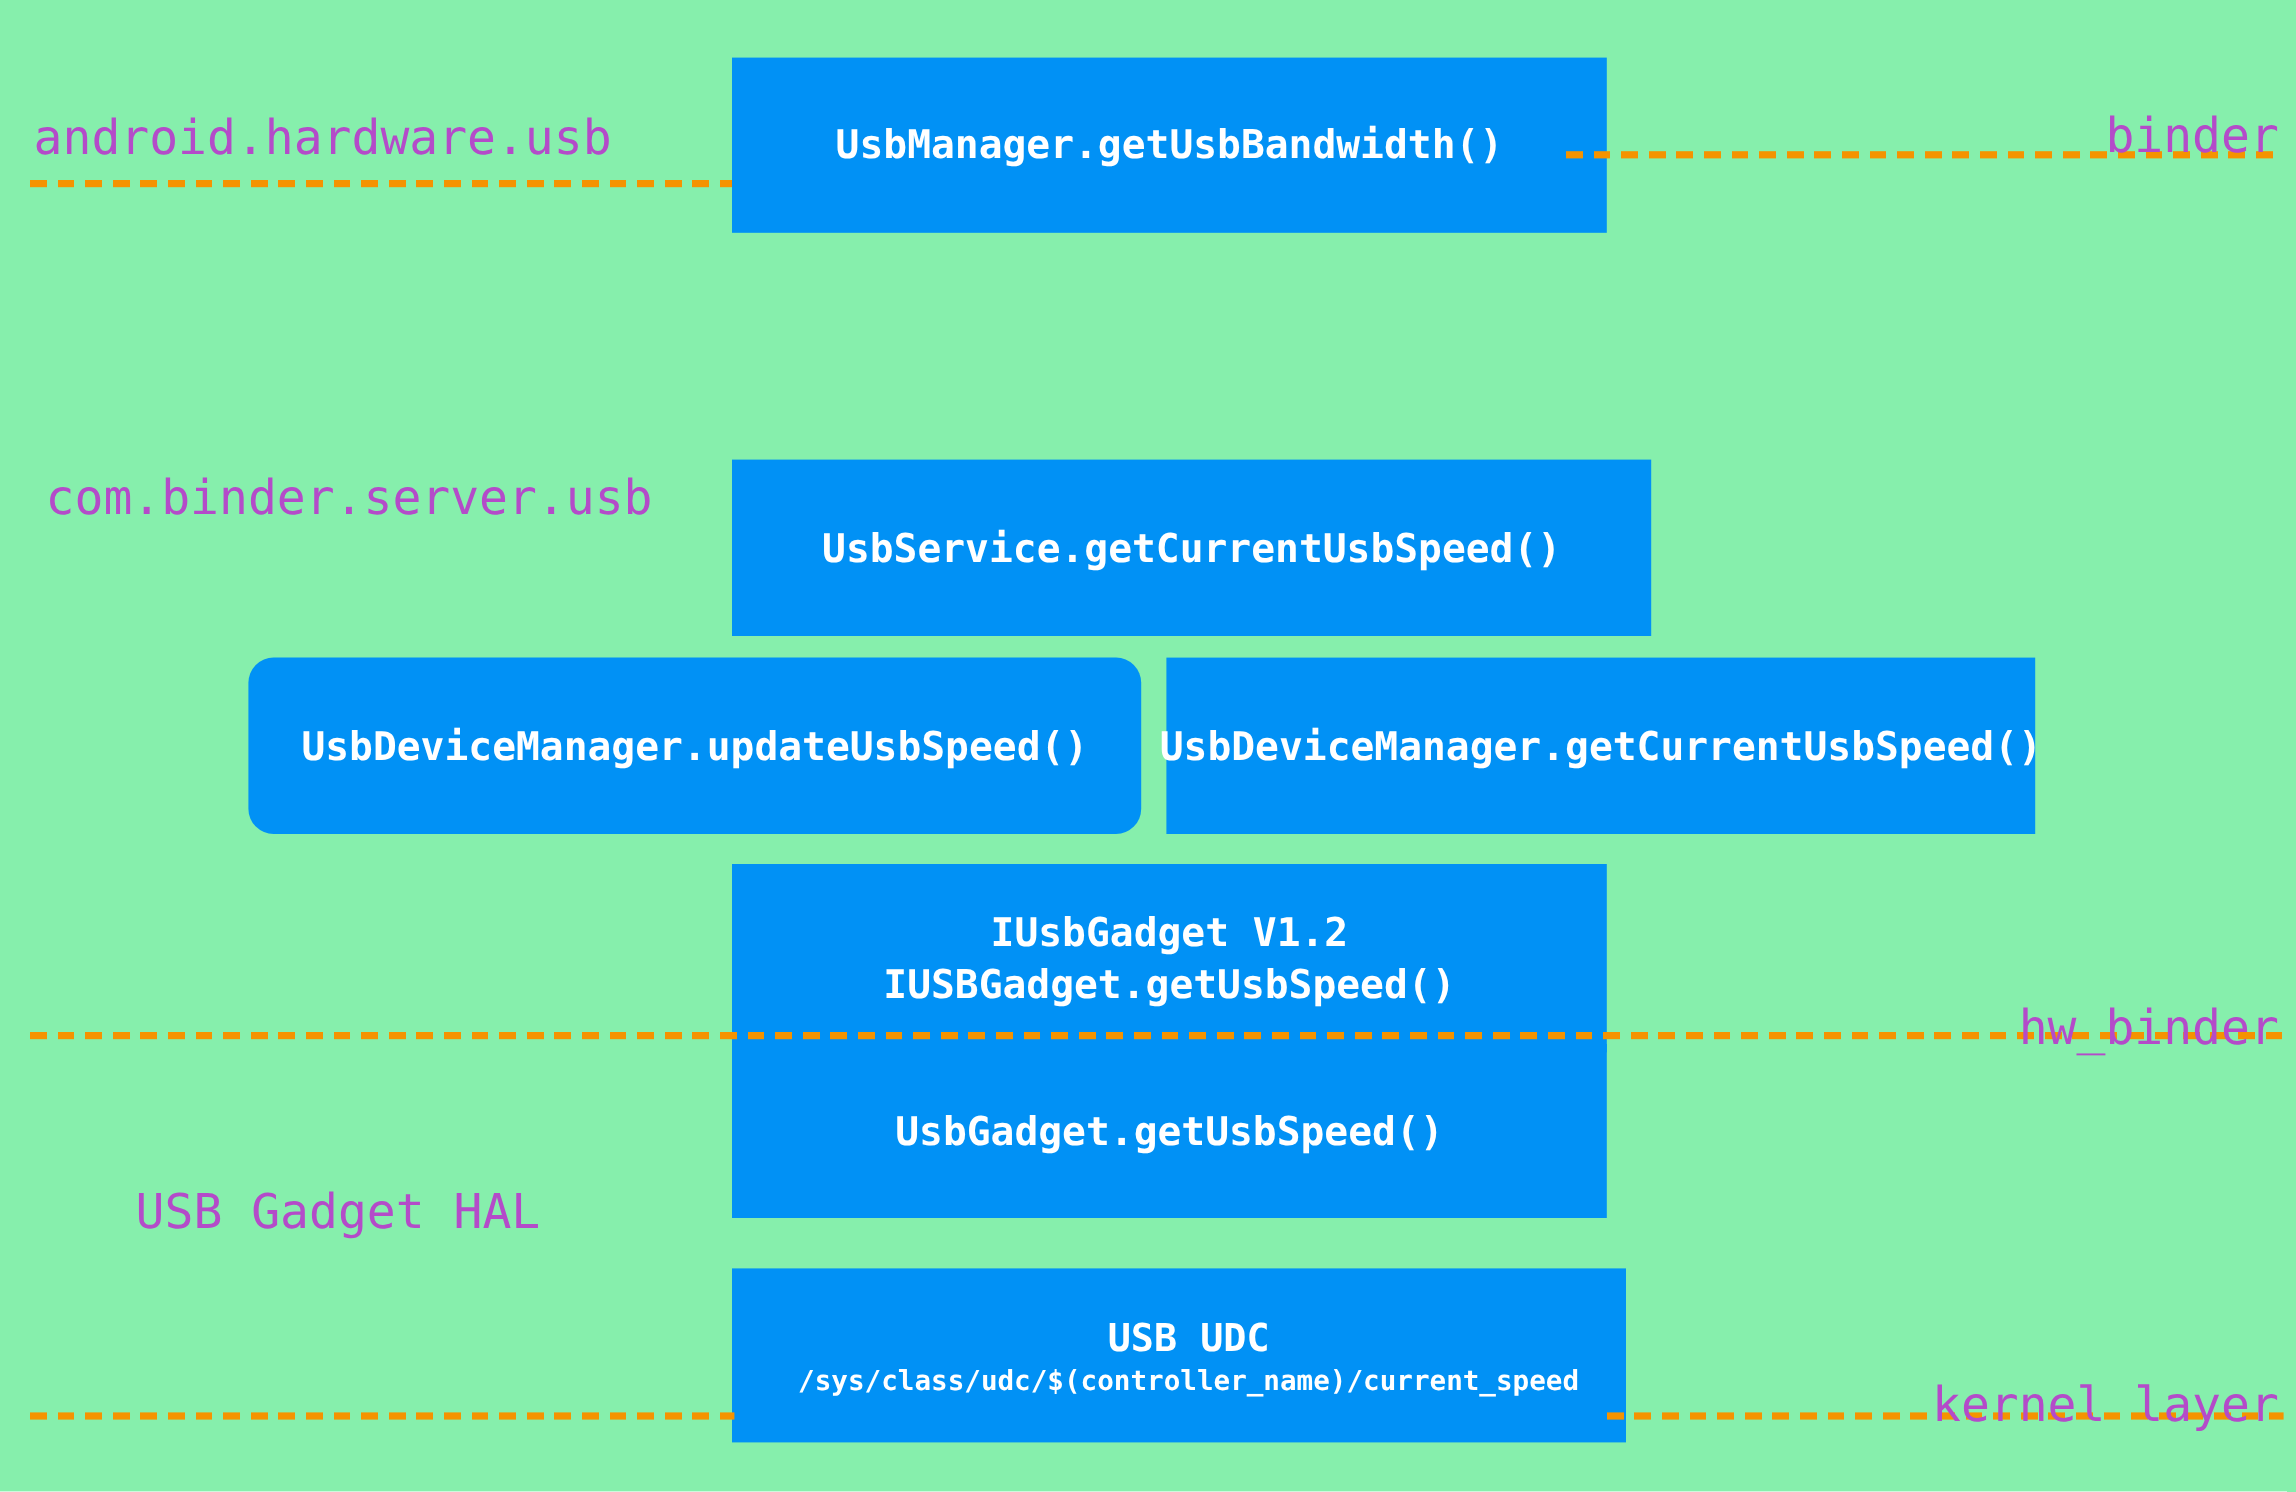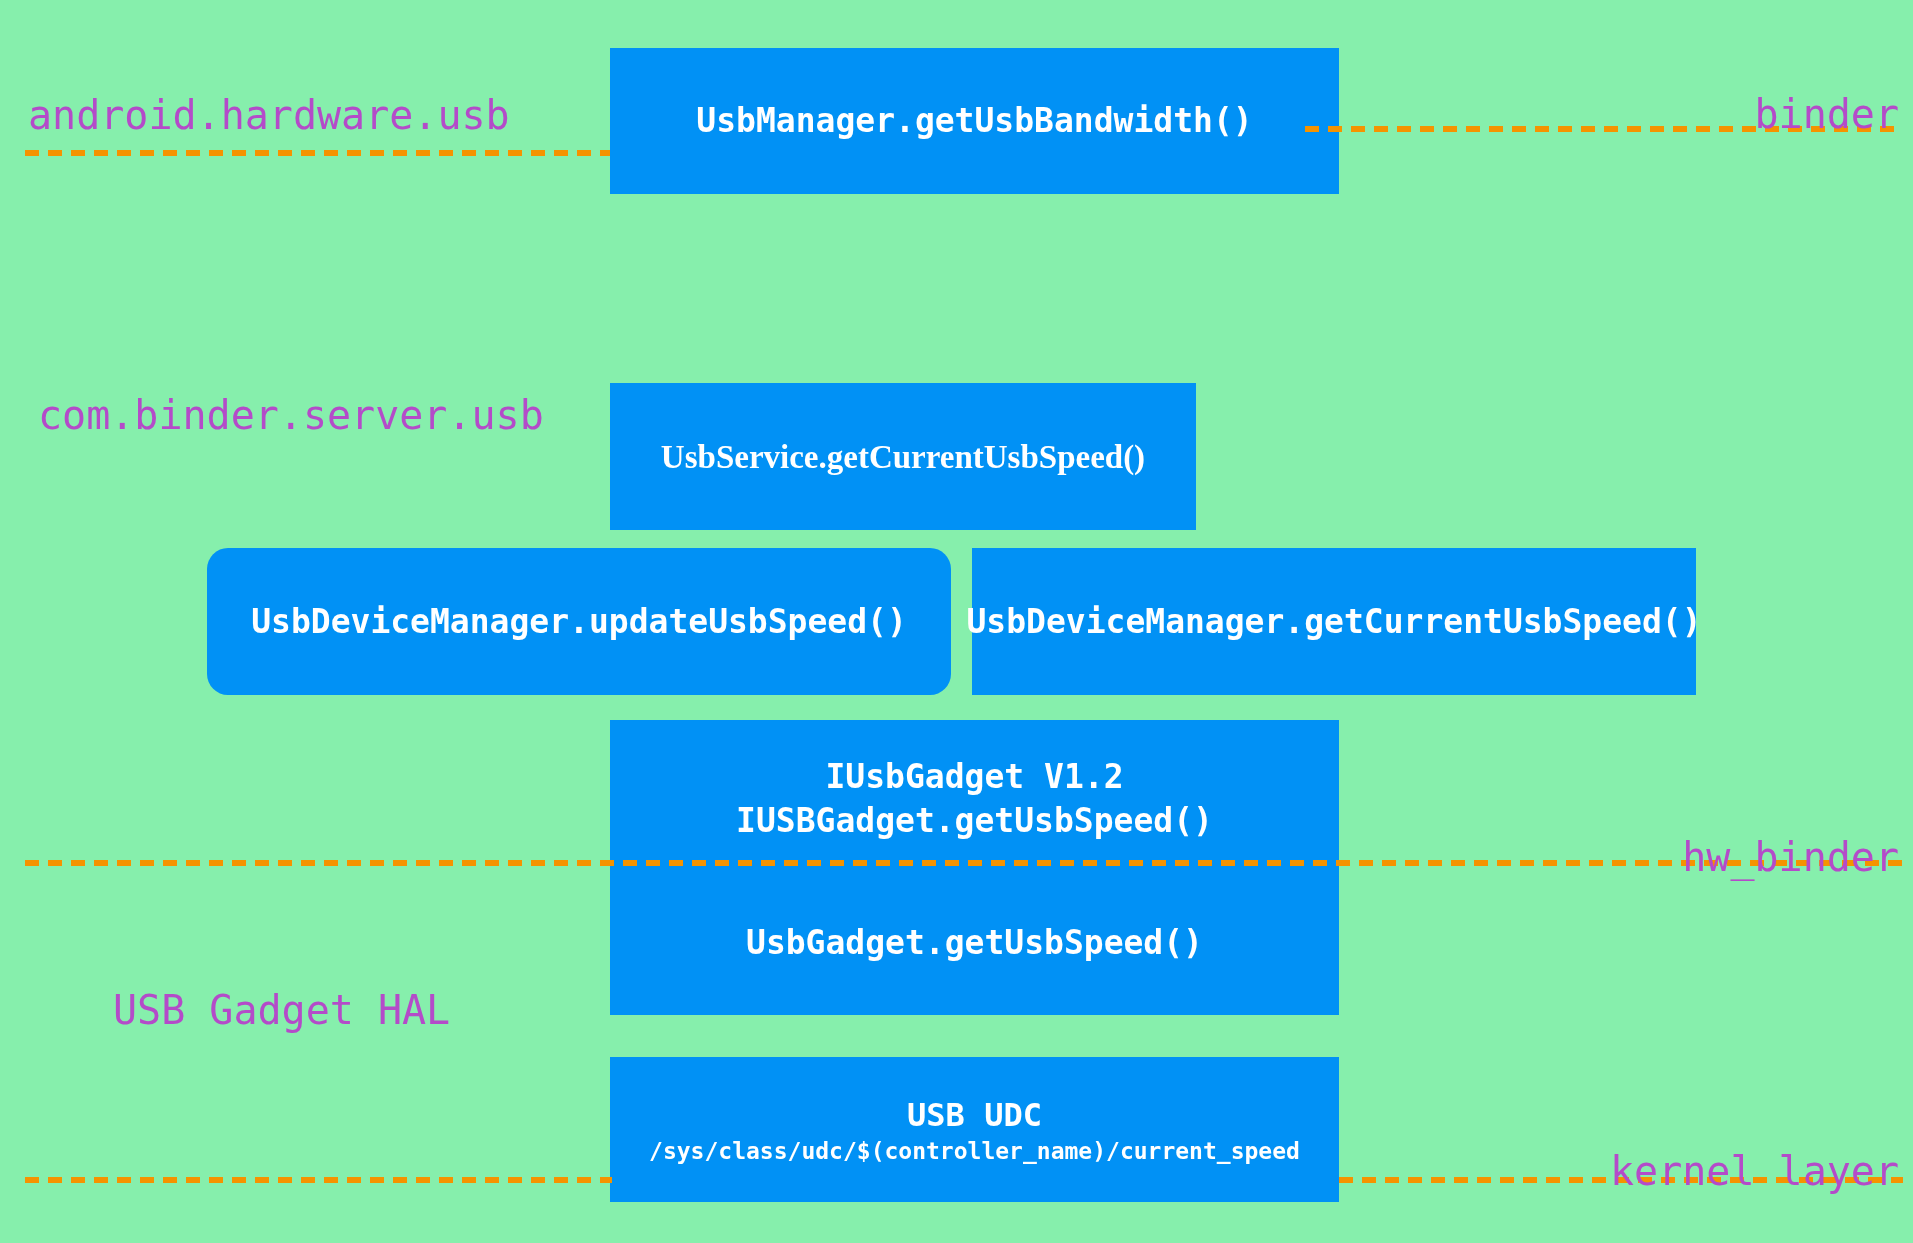--- a/index.html
+++ b/index.html
@@ -64,21 +64,21 @@
   <div class="dash" style="left:25px;top:150px;width:585px;"></div>
   <div class="dash" style="left:1305px;top:126px;width:598px;"></div>
 
   <div class="node" style="left:610px;top:48px;width:729px;height:146px;">
     <span>UsbManager.getUsbBandwidth()</span>
   </div>
 
 
   <div class="layer-label" style="left:38px;top:389px;">com.binder.server.usb</div>
 
-  <div class="node" style="left:610px;top:383px;width:586px;height:147px;font-family:Liberation Serif, serif;">
+  <div class="node" style="left:610px;top:383px;width:766px;height:147px;">
     <span>UsbService.getCurrentUsbSpeed()</span>
   </div>
 
   <div class="node" style="left:207px;top:548px;width:744px;height:147px;border-radius:21px;">
     <span>UsbDeviceManager.updateUsbSpeed()</span>
   </div>
 
   <div class="node" style="left:972px;top:548px;width:724px;height:147px;">
     <span>UsbDeviceManager.getCurrentUsbSpeed()</span>
   </div>
@@ -91,21 +91,21 @@
   <div class="layer-label right-label" style="top:812px;">hw_binder</div>
 
   <div class="dash" style="left:25px;top:860px;width:1878px;"></div>
 
   <div class="layer-label" style="left:113px;top:984px;">USB Gadget HAL</div>
 
   <div class="node" style="left:610px;top:870px;width:729px;height:145px;">
     <span>UsbGadget.getUsbSpeed()</span>
   </div>
 
-  <div class="node" style="left:610px;top:1057px;width:729px;height:145px;">
+  <div class="node" style="left:610px;top:1057px;width:729px;height:145px;padding-left:16px;">
     <span class="udc-title">USB UDC</span>
     <span class="udc-path">/sys/class/udc/$(controller_name)/current_speed</span>
   </div>
 
   <div class="layer-label right-label" style="top:1126px;">kernel layer</div>
 
   <div class="dash" style="left:25px;top:1177px;width:587px;"></div>
   <div class="dash" style="left:1339px;top:1177px;width:564px;"></div>
 
 </div>

